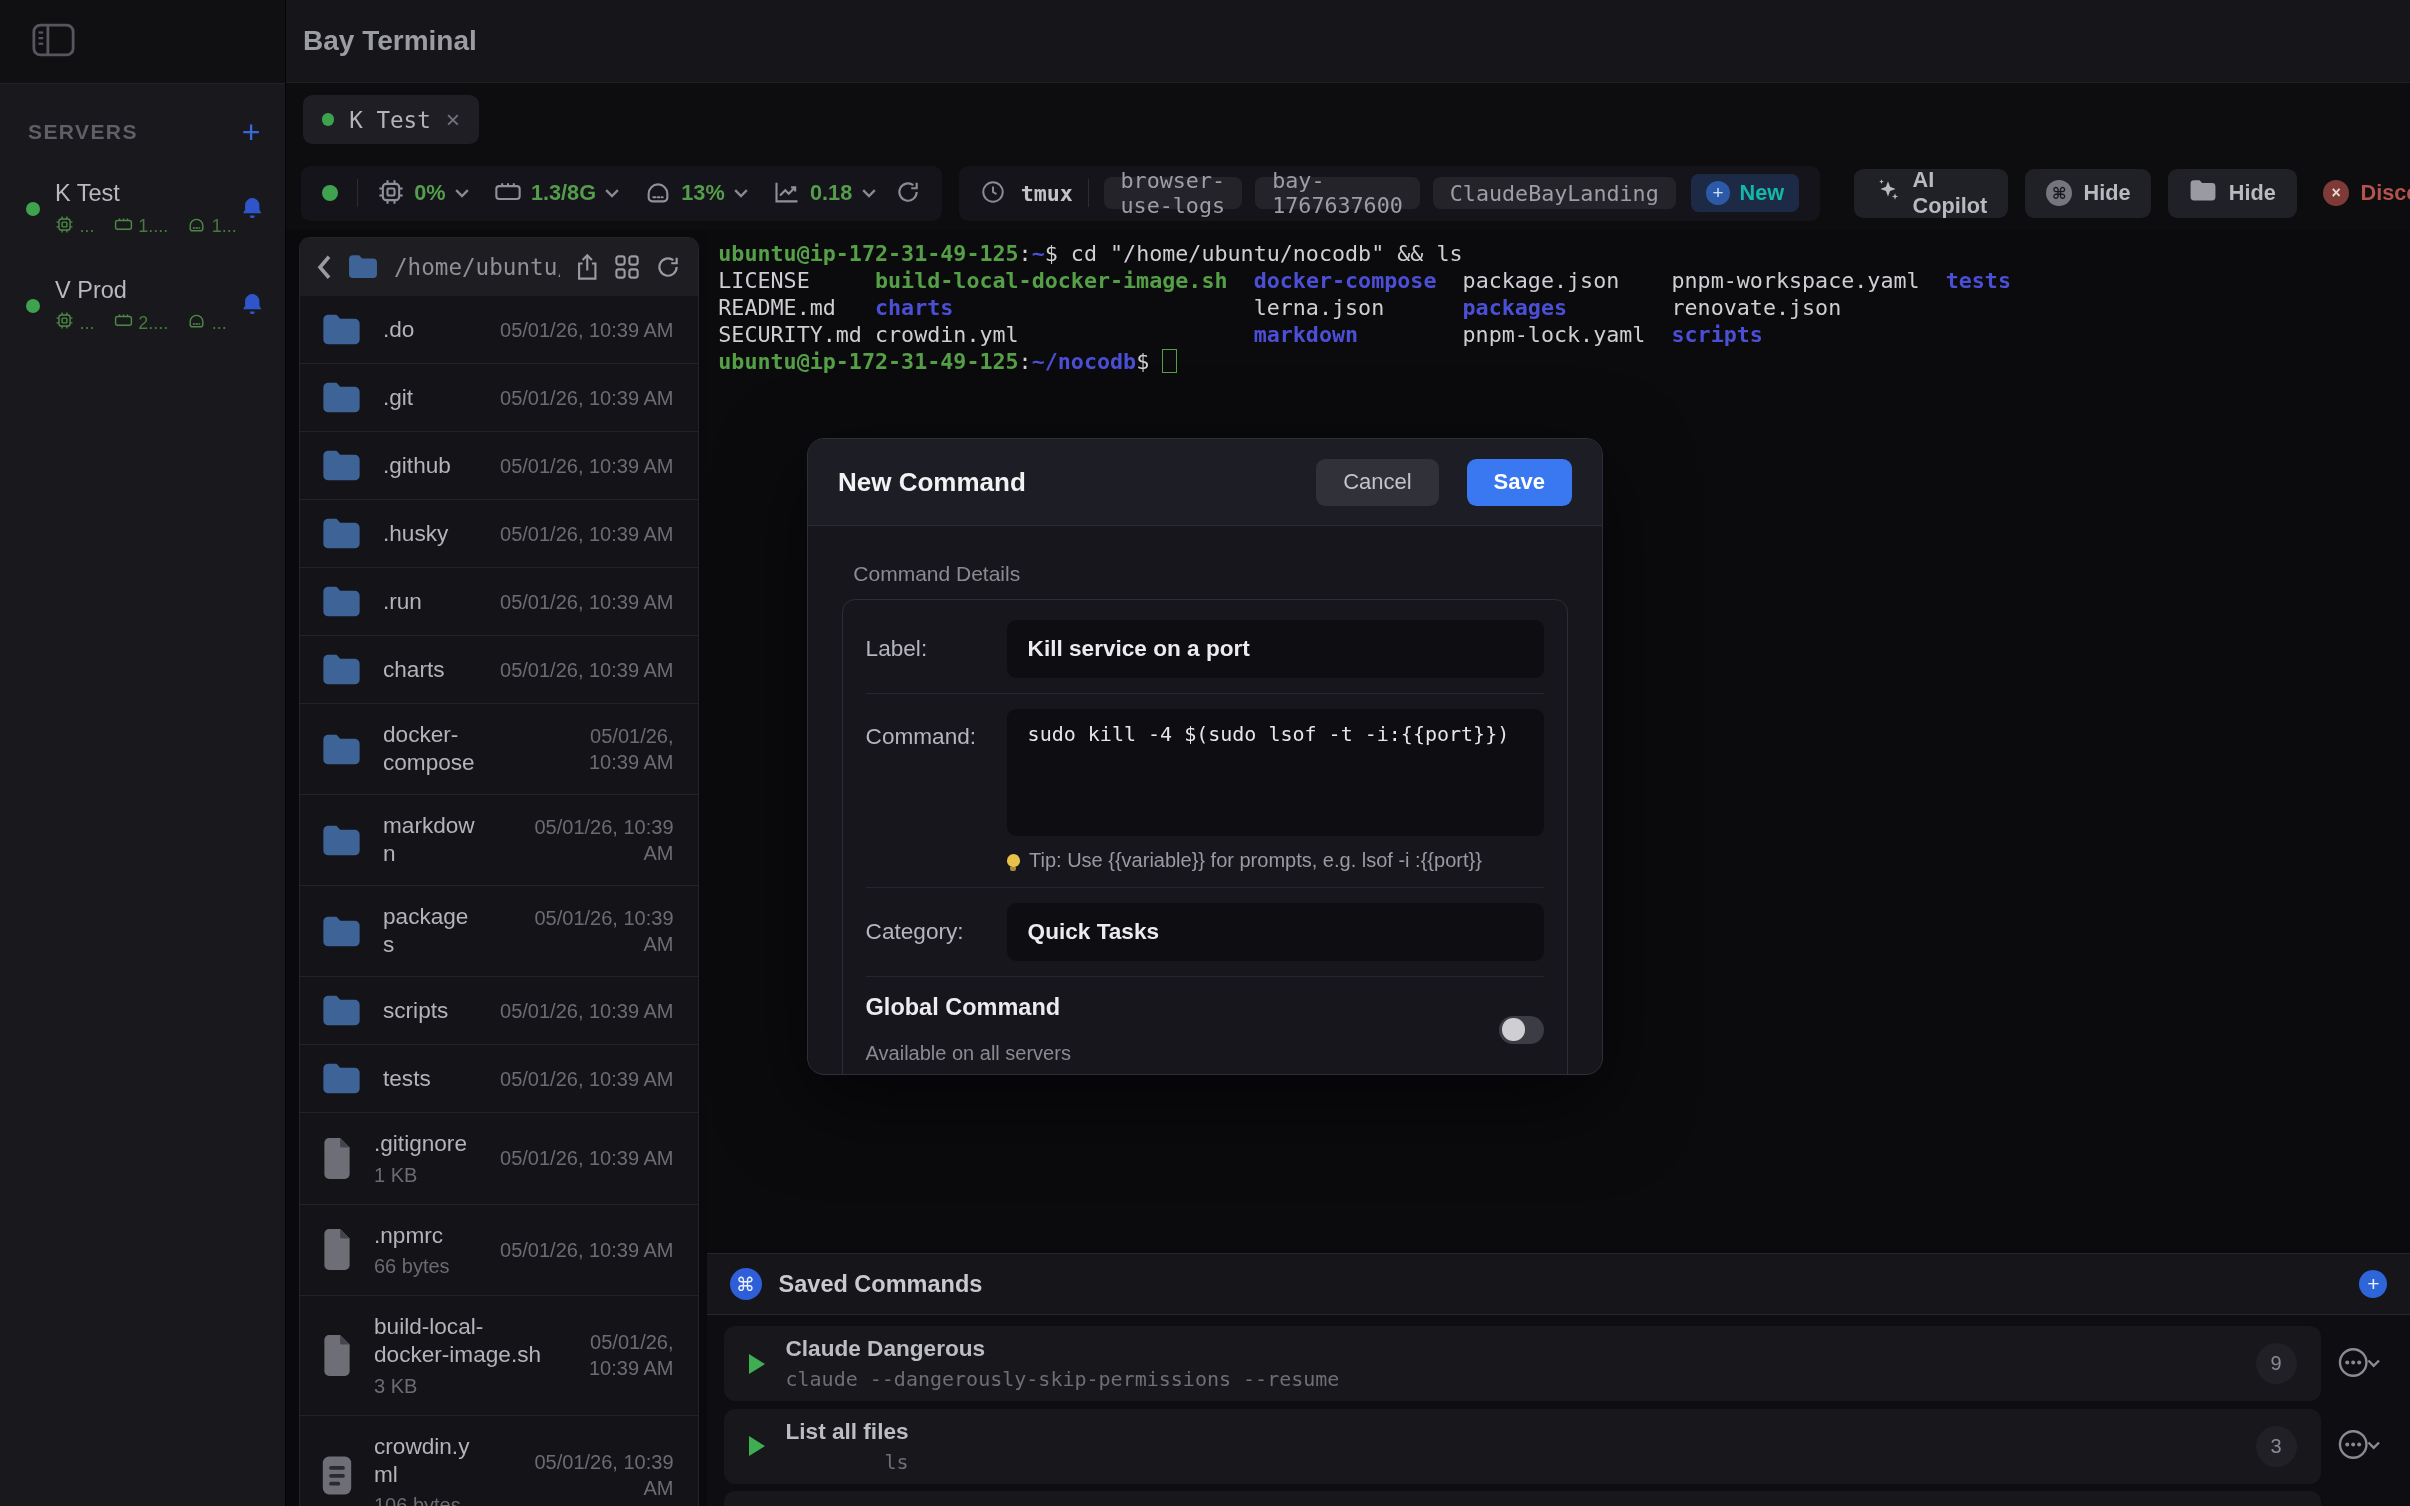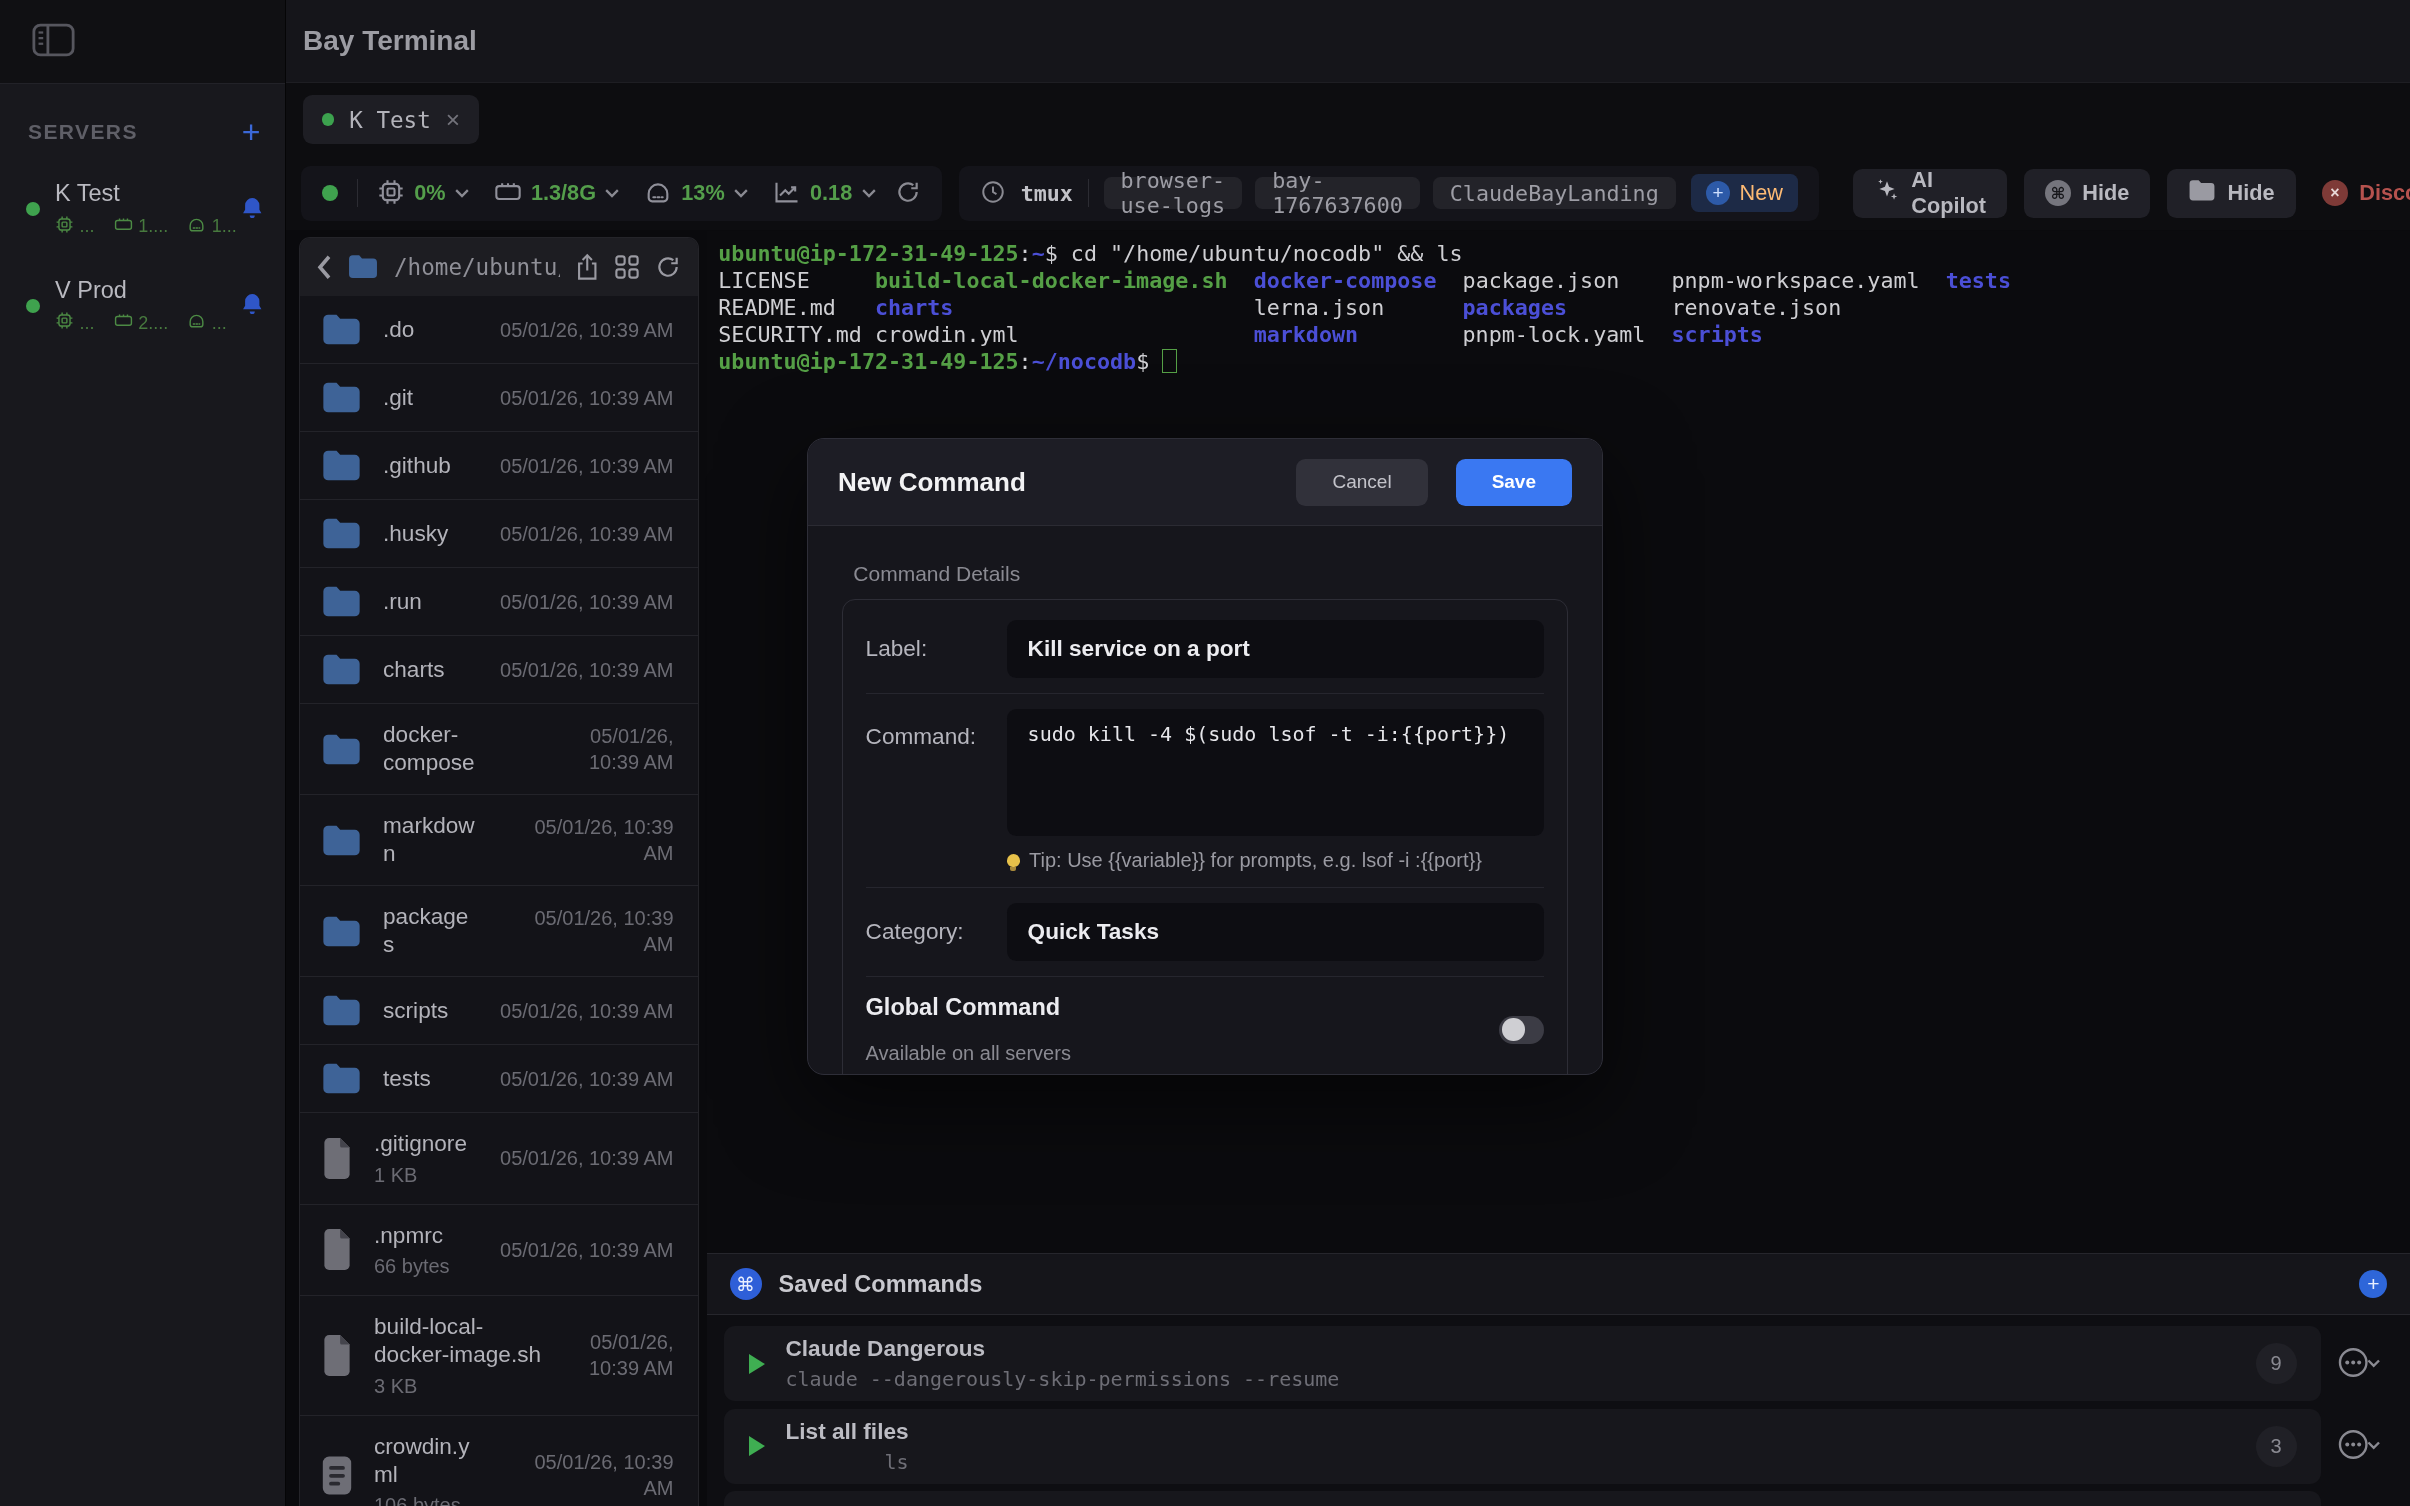--- a/index.html
+++ b/index.html
@@ -35,21 +35,21 @@
   .tgroup{display:flex;align-items:center;gap:19px;background:#14141a;border-radius:9.4px;height:55px;padding:0 21px;}
   .vdiv{width:0.9px;height:28px;background:#2c2c33;}
   .gdot{width:16px;height:16px;border-radius:50%;background:#3fa24e;}
   .stat-chip{display:flex;align-items:center;gap:9.4px;}
   .stat-chip .val{font-size:21.7px;font-weight:bold;color:#549e4b;}
   .sess-chip{background:#232329;border-radius:7.5px;height:32px;display:flex;align-items:center;padding:0 17px;
              font-family:"DejaVu Sans Mono",monospace;font-size:21.7px;color:#9d9da5;}
   .tmux-lbl{font-family:"DejaVu Sans Mono",monospace;font-size:21.7px;font-weight:bold;color:#c2c2c8;}
   .new-chip{background:#1d2a46;border-radius:7.5px;height:38px;display:flex;align-items:center;gap:9.4px;padding:0 15px;}
   .new-chip .pc{width:24.5px;height:24.5px;border-radius:50%;background:#2d5aa8;color:#cfe0ff;font-size:19px;display:flex;align-items:center;justify-content:center;}
-  .new-chip .nt{font-size:21.7px;font-weight:normal;color:#fdba74;}
+  .new-chip .nt{font-size:21.7px;font-weight:bold;color:#14b8a6;}
   .spacer{flex:1;}
   .tbtn{background:#202027;border-radius:9.4px;height:49px;display:flex;align-items:center;gap:11.3px;padding:0 21px;
         font-size:21.7px;font-weight:bold;color:#b9b9c0;}
   .icircle{width:26px;height:26px;border-radius:50%;display:flex;align-items:center;justify-content:center;font-size:16px;}
   .disc{display:flex;align-items:center;gap:11.3px;color:#b5524e;font-size:21.7px;font-weight:bold;padding:0 9.4px;}
 
   
   .files{position:absolute;left:13px;top:237px;width:400px;bottom:0;background:#131318;border:0.9px solid #242429;border-bottom:none;
          border-radius:11.3px 11.3px 0 0;box-sizing:border-box;overflow:hidden;}
   .files-head{height:58px;background:#1d1d22;display:flex;align-items:center;gap:15px;padding:0 17px;}
@@ -86,21 +86,21 @@
   .sbody .sc{font-family:"DejaVu Sans Mono",monospace;font-size:20px;color:#6e6e76;margin-top:4.7px;text-align:right;}
   .count{width:41px;height:41px;border-radius:50%;background:#202026;color:#8a8a92;font-size:20px;display:flex;align-items:center;justify-content:center;margin-left:auto;}
   .more{position:absolute;right:-60px;top:50%;transform:translateY(-50%);}
   .srow-partial{background:#17171c;border-radius:11.3px;margin-right:70px;padding:15px 24.5px 38px 24.5px;display:flex;align-items:center;gap:15px;}
 
   
   .modal{position:absolute;left:521px;top:438px;width:796px;height:637px;background:#16161c;border:0.9px solid #2e2e38;border-radius:17px;
          box-shadow:0 28px 85px rgba(0,0,0,.6);box-sizing:border-box;overflow:hidden;z-index:5;}
   .m-head{height:87px;background:#1d1d25;border-bottom:0.9px solid #2b2b33;display:flex;align-items:center;padding:0 30px;gap:15px;box-sizing:border-box;}
   .m-title{font-size:26px;font-weight:bold;color:#f2f2f4;}
-  .btn{height:47px;border-radius:9.4px;display:flex;align-items:center;padding:0 36px;font-size:19px;border:none;}
+  .btn{height:47px;border-radius:9.4px;display:flex;align-items:center;padding:0 27px;font-size:22px;border:none;}
   .btn-cancel{background:#31313a;color:#c3c3ca;}
   .btn-save{background:#3a78f2;color:#fff;font-weight:bold;margin-left:13px;}
   .m-body{padding:22.6px 34px;}
   .m-section{font-size:21px;color:#8a8a92;margin:13px 0 13px 11.3px;}
   .fieldset{border:0.9px solid #2d2d36;border-radius:13px;padding:5.6px 22.6px;}
   .mrow{display:grid;grid-template-columns:141px 1fr;align-items:center;padding:15px 0;}
   .mrow + .mrow, .grow{border-top:0.9px solid #26262e;}
   .mrow.top{align-items:start;}
   .mlabel{font-size:22.6px;color:#b5b5bd;}
   .mrow.top .mlabel{padding-top:15px;}

